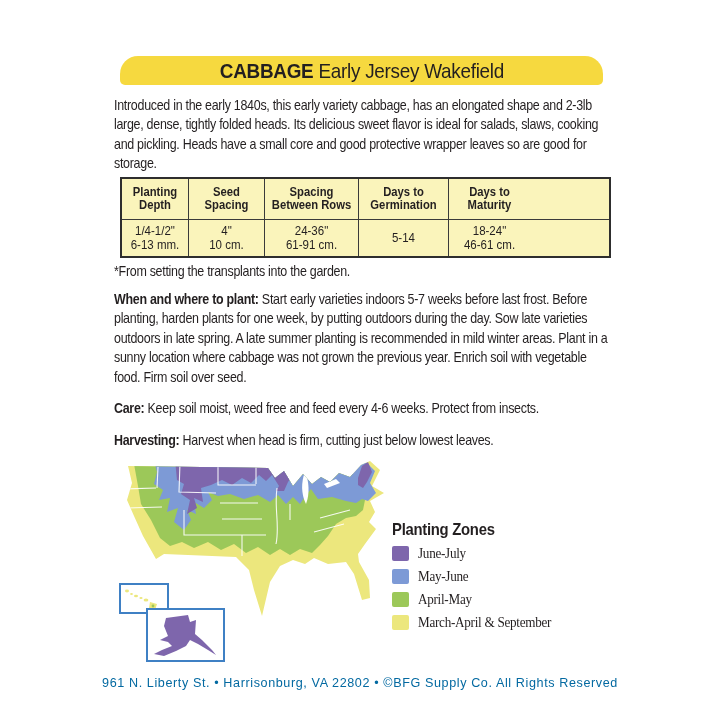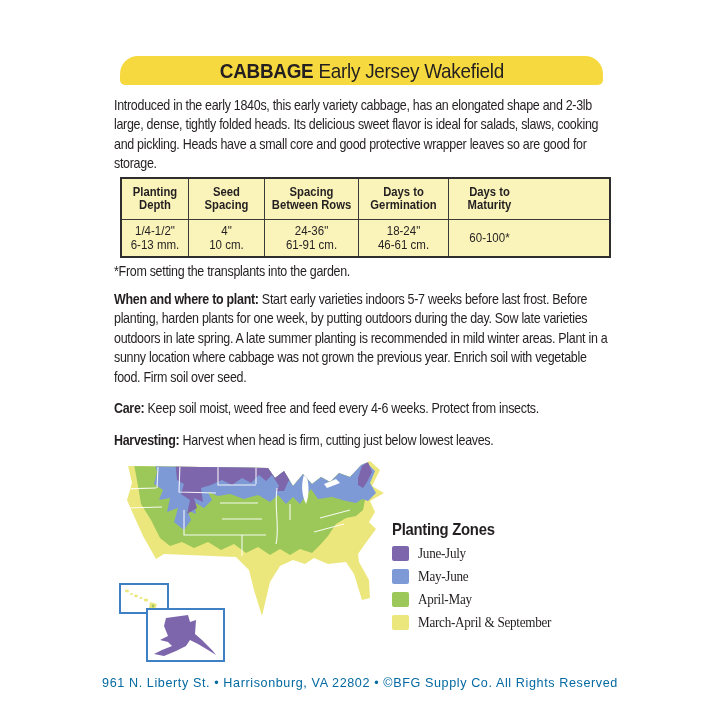--- a/index.html
+++ b/index.html
@@ -90,26 +90,26 @@
         </div>
       <div class="cell">
           <span>4"</span>
           <span>10 cm.</span>
         </div>
       <div class="cell">
           <span>24-36"</span>
           <span>61-91 cm.</span>
         </div>
       <div class="cell">
+          <span>5-14</span>
+          <span></span>
+        </div>
+      <div class="cell">
           <span>18-24"</span>
           <span>46-61 cm.</span>
-        </div>
-      <div class="cell">
-          <span>60-100*</span>
-          <span></span>
         </div>
     </div>
   </div>
 
   <div class="abs cond" style="left:114px;top:262px;">*From setting the transplants into the garden.</div>
 
   <div class="abs cond" style="left:114px;top:290px;">
     <b>When and where to plant:</b><span> Start early varieties indoors 5-7 weeks before last frost. Before planting, harden plants for one week, by putting outdoors during the day. Sow late varieties outdoors in late spring. A late summer planting is recommended in mild winter areas. Plant in a sunny location where cabbage was not grown the previous year. Enrich soil with vegetable food. Firm soil over seed.</span>
   </div>
 

